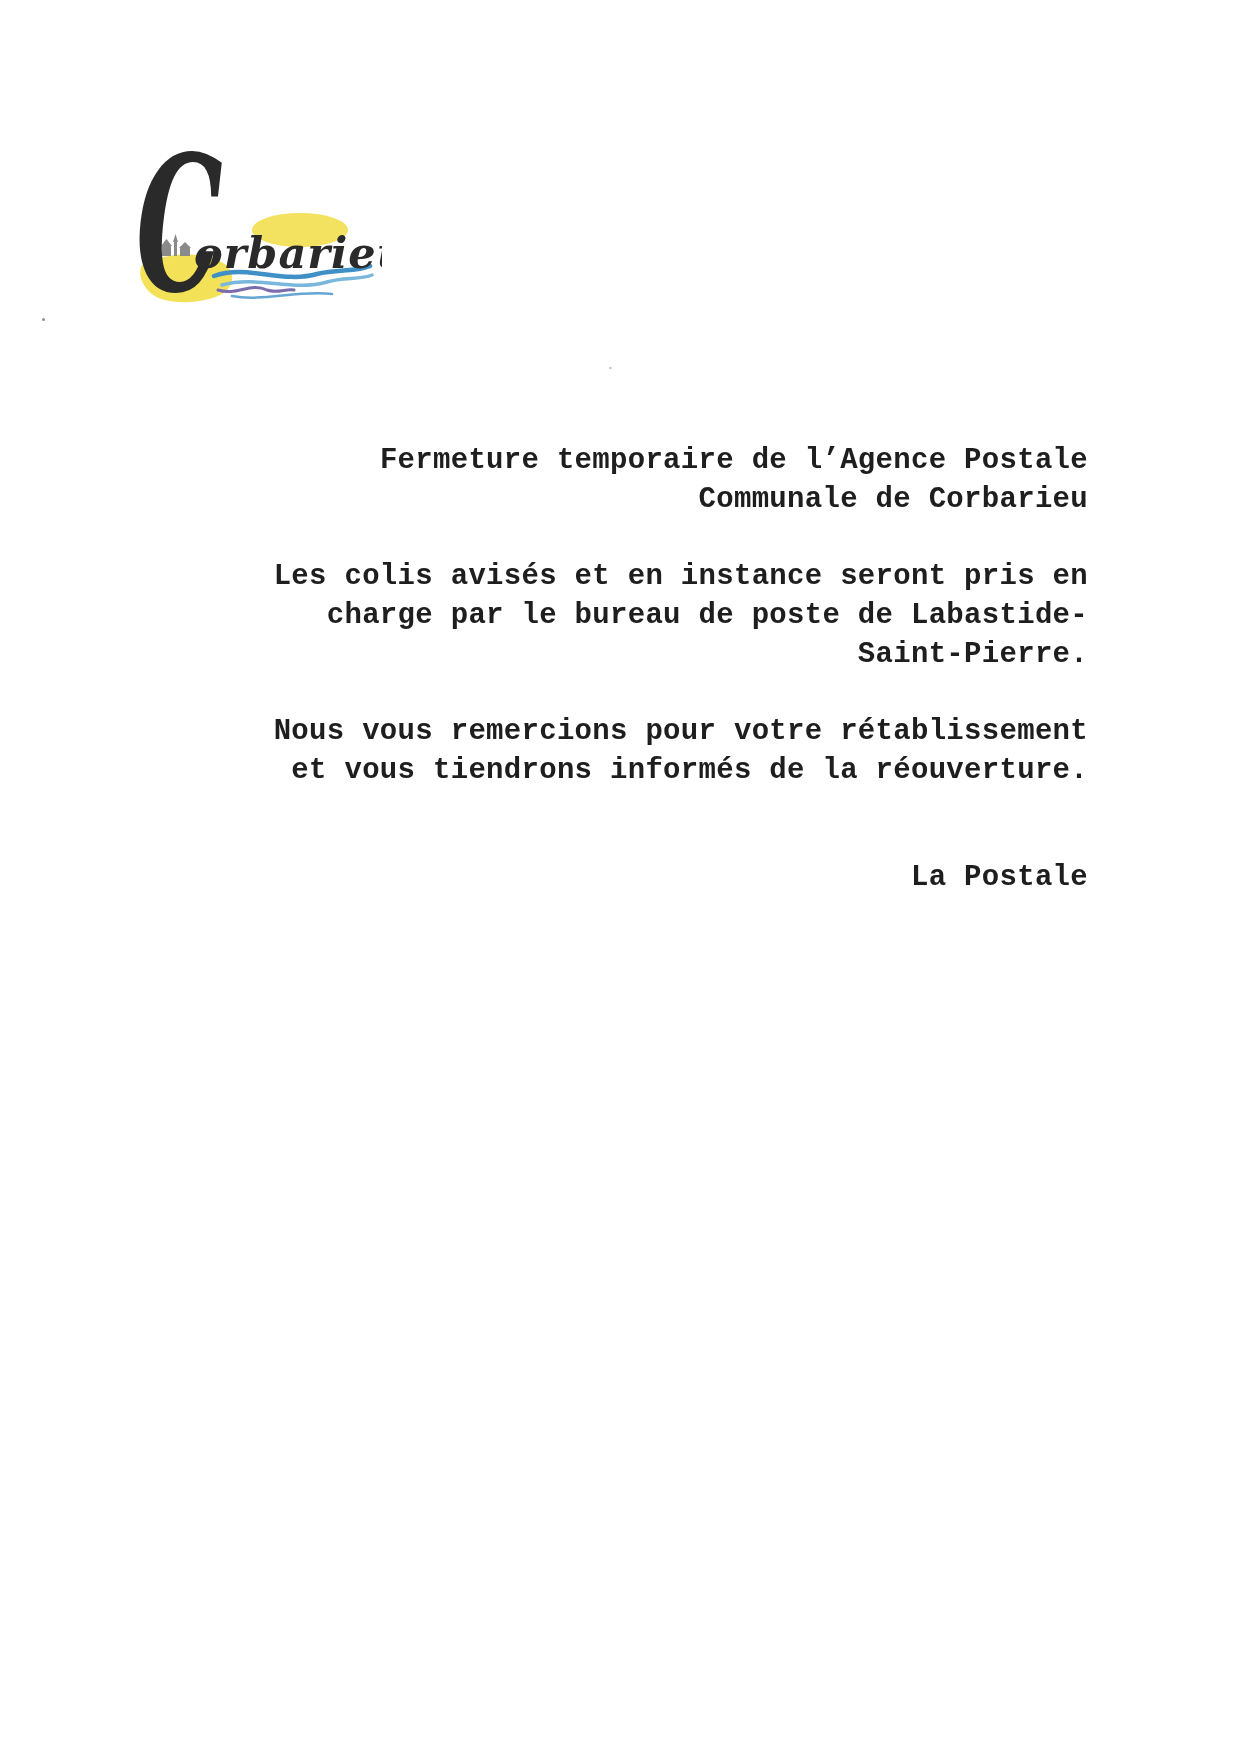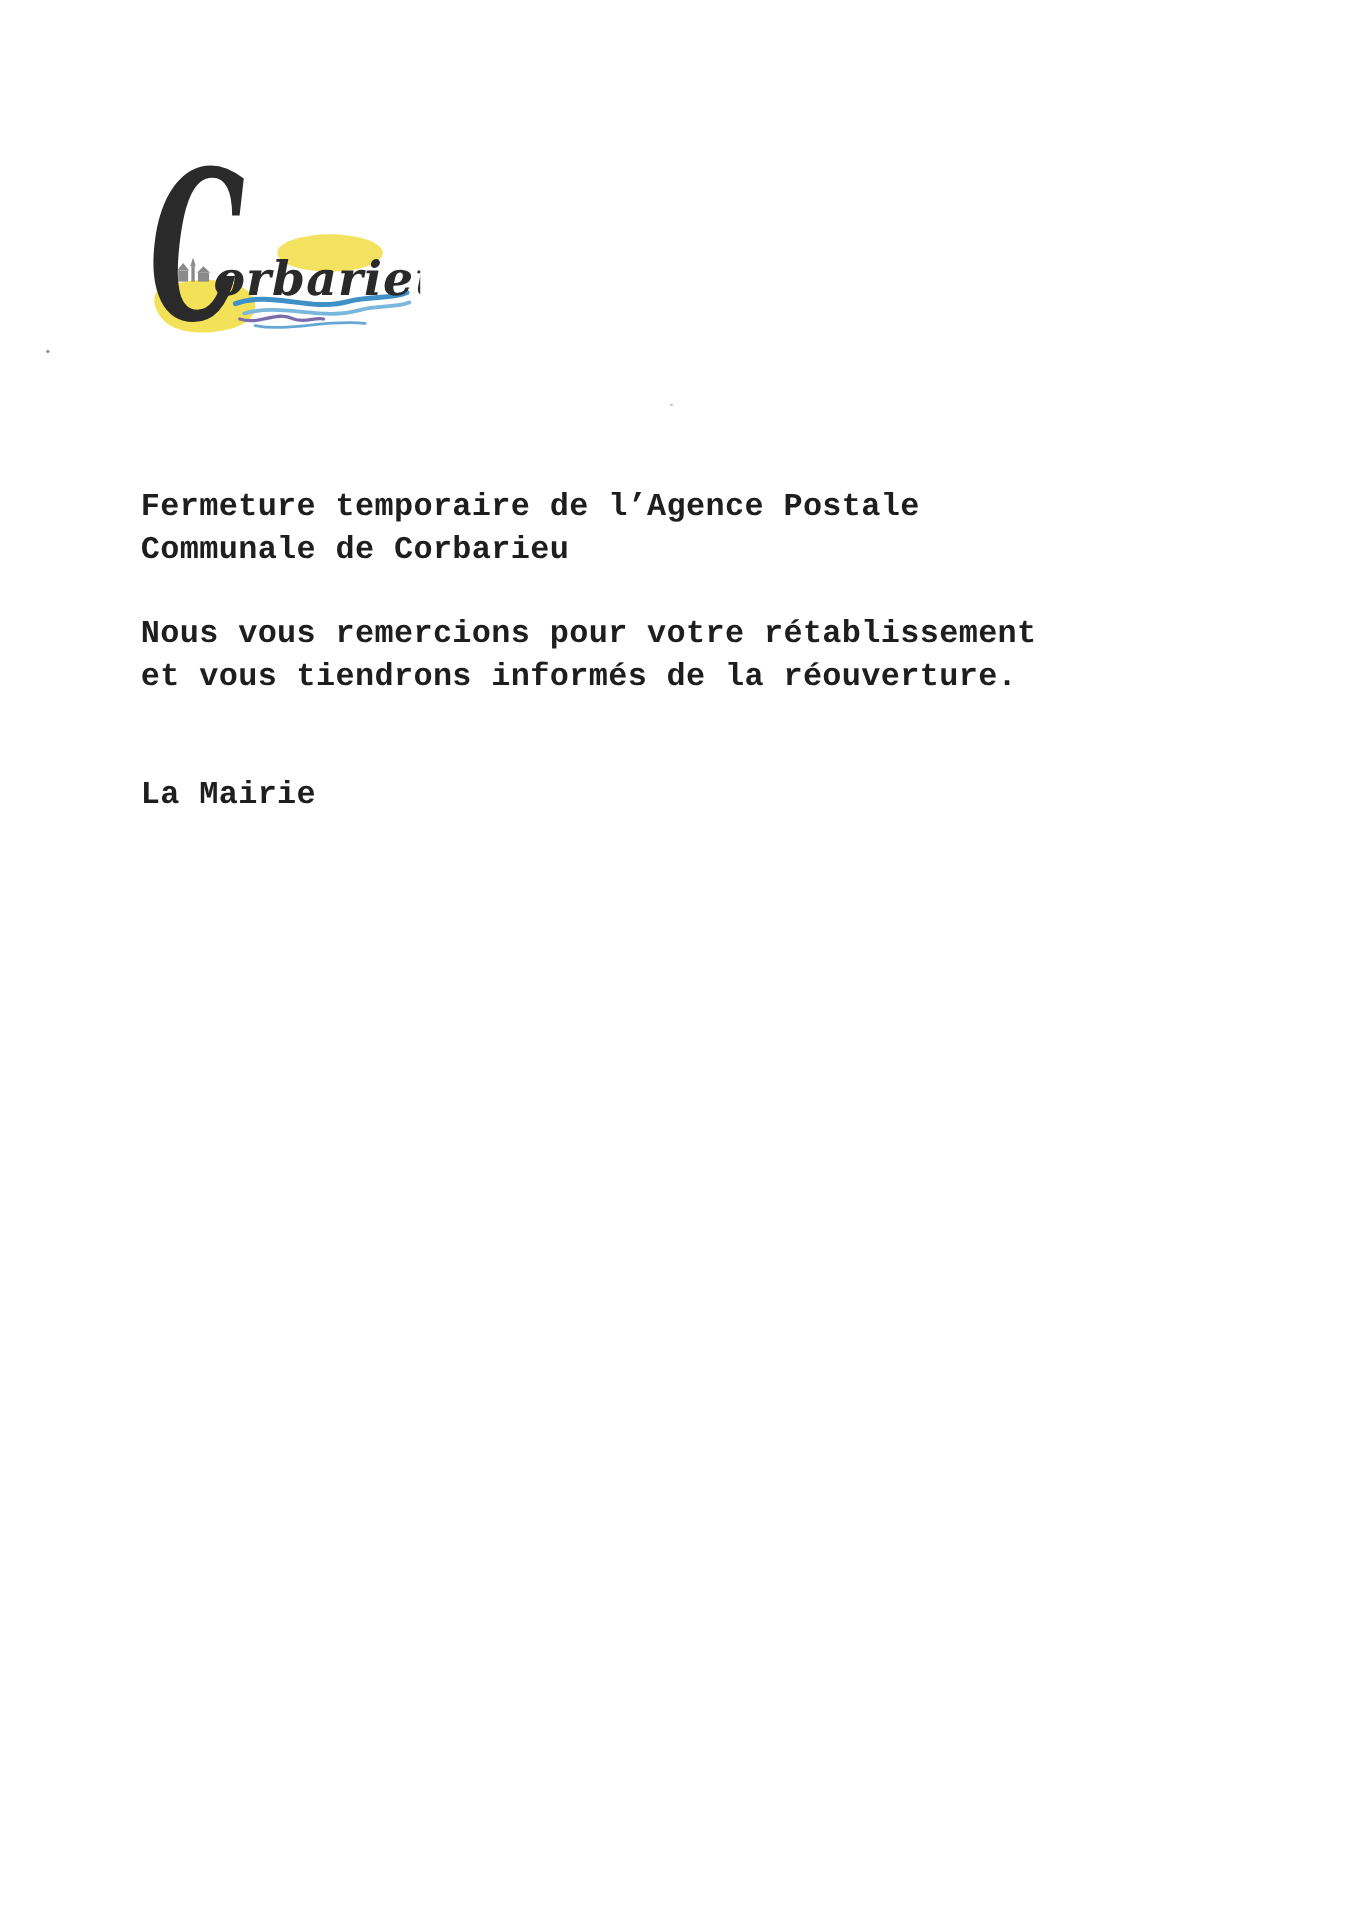--- a/index.html
+++ b/index.html
@@ -35,20 +35,21 @@
   .doc {
     position: absolute;
     left: 128px;
     top: 441px;
     width: 960px;
     color: #1e1e1e;
     font-size: 29px;
     line-height: 39px;
     font-weight: bold;
     letter-spacing: 0.3px;
+    text-align: right;
   }
   .para {
     margin: 0 0 38px 0;
     white-space: pre-line;
   }
   .signature {
     margin-top: 68px;
     white-space: pre-line;
   }
 </style>
@@ -85,18 +86,21 @@
       <text x="72" y="138" font-family="DejaVu Serif, serif" font-style="italic" font-weight="bold" font-size="43" letter-spacing="1" fill="#2a2a2a">orbarieu</text>
     </svg>
   </div>
 
   <div class="speck speck-1"></div>
   <div class="speck speck-2"></div>
 
   <div class="doc">
     <div class="para">Fermeture temporaire de l’Agence Postale
 Communale de Corbarieu</div>
+    <div class="para">Les colis avisés et en instance seront pris en
+charge par le bureau de poste de Labastide-
+Saint-Pierre.</div>
     <div class="para">Nous vous remercions pour votre rétablissement
 et vous tiendrons informés de la réouverture.</div>
-    <div class="signature">La Mairie</div>
+    <div class="signature">La Postale</div>
   </div>
 
 </div>
 
 </body></html>

